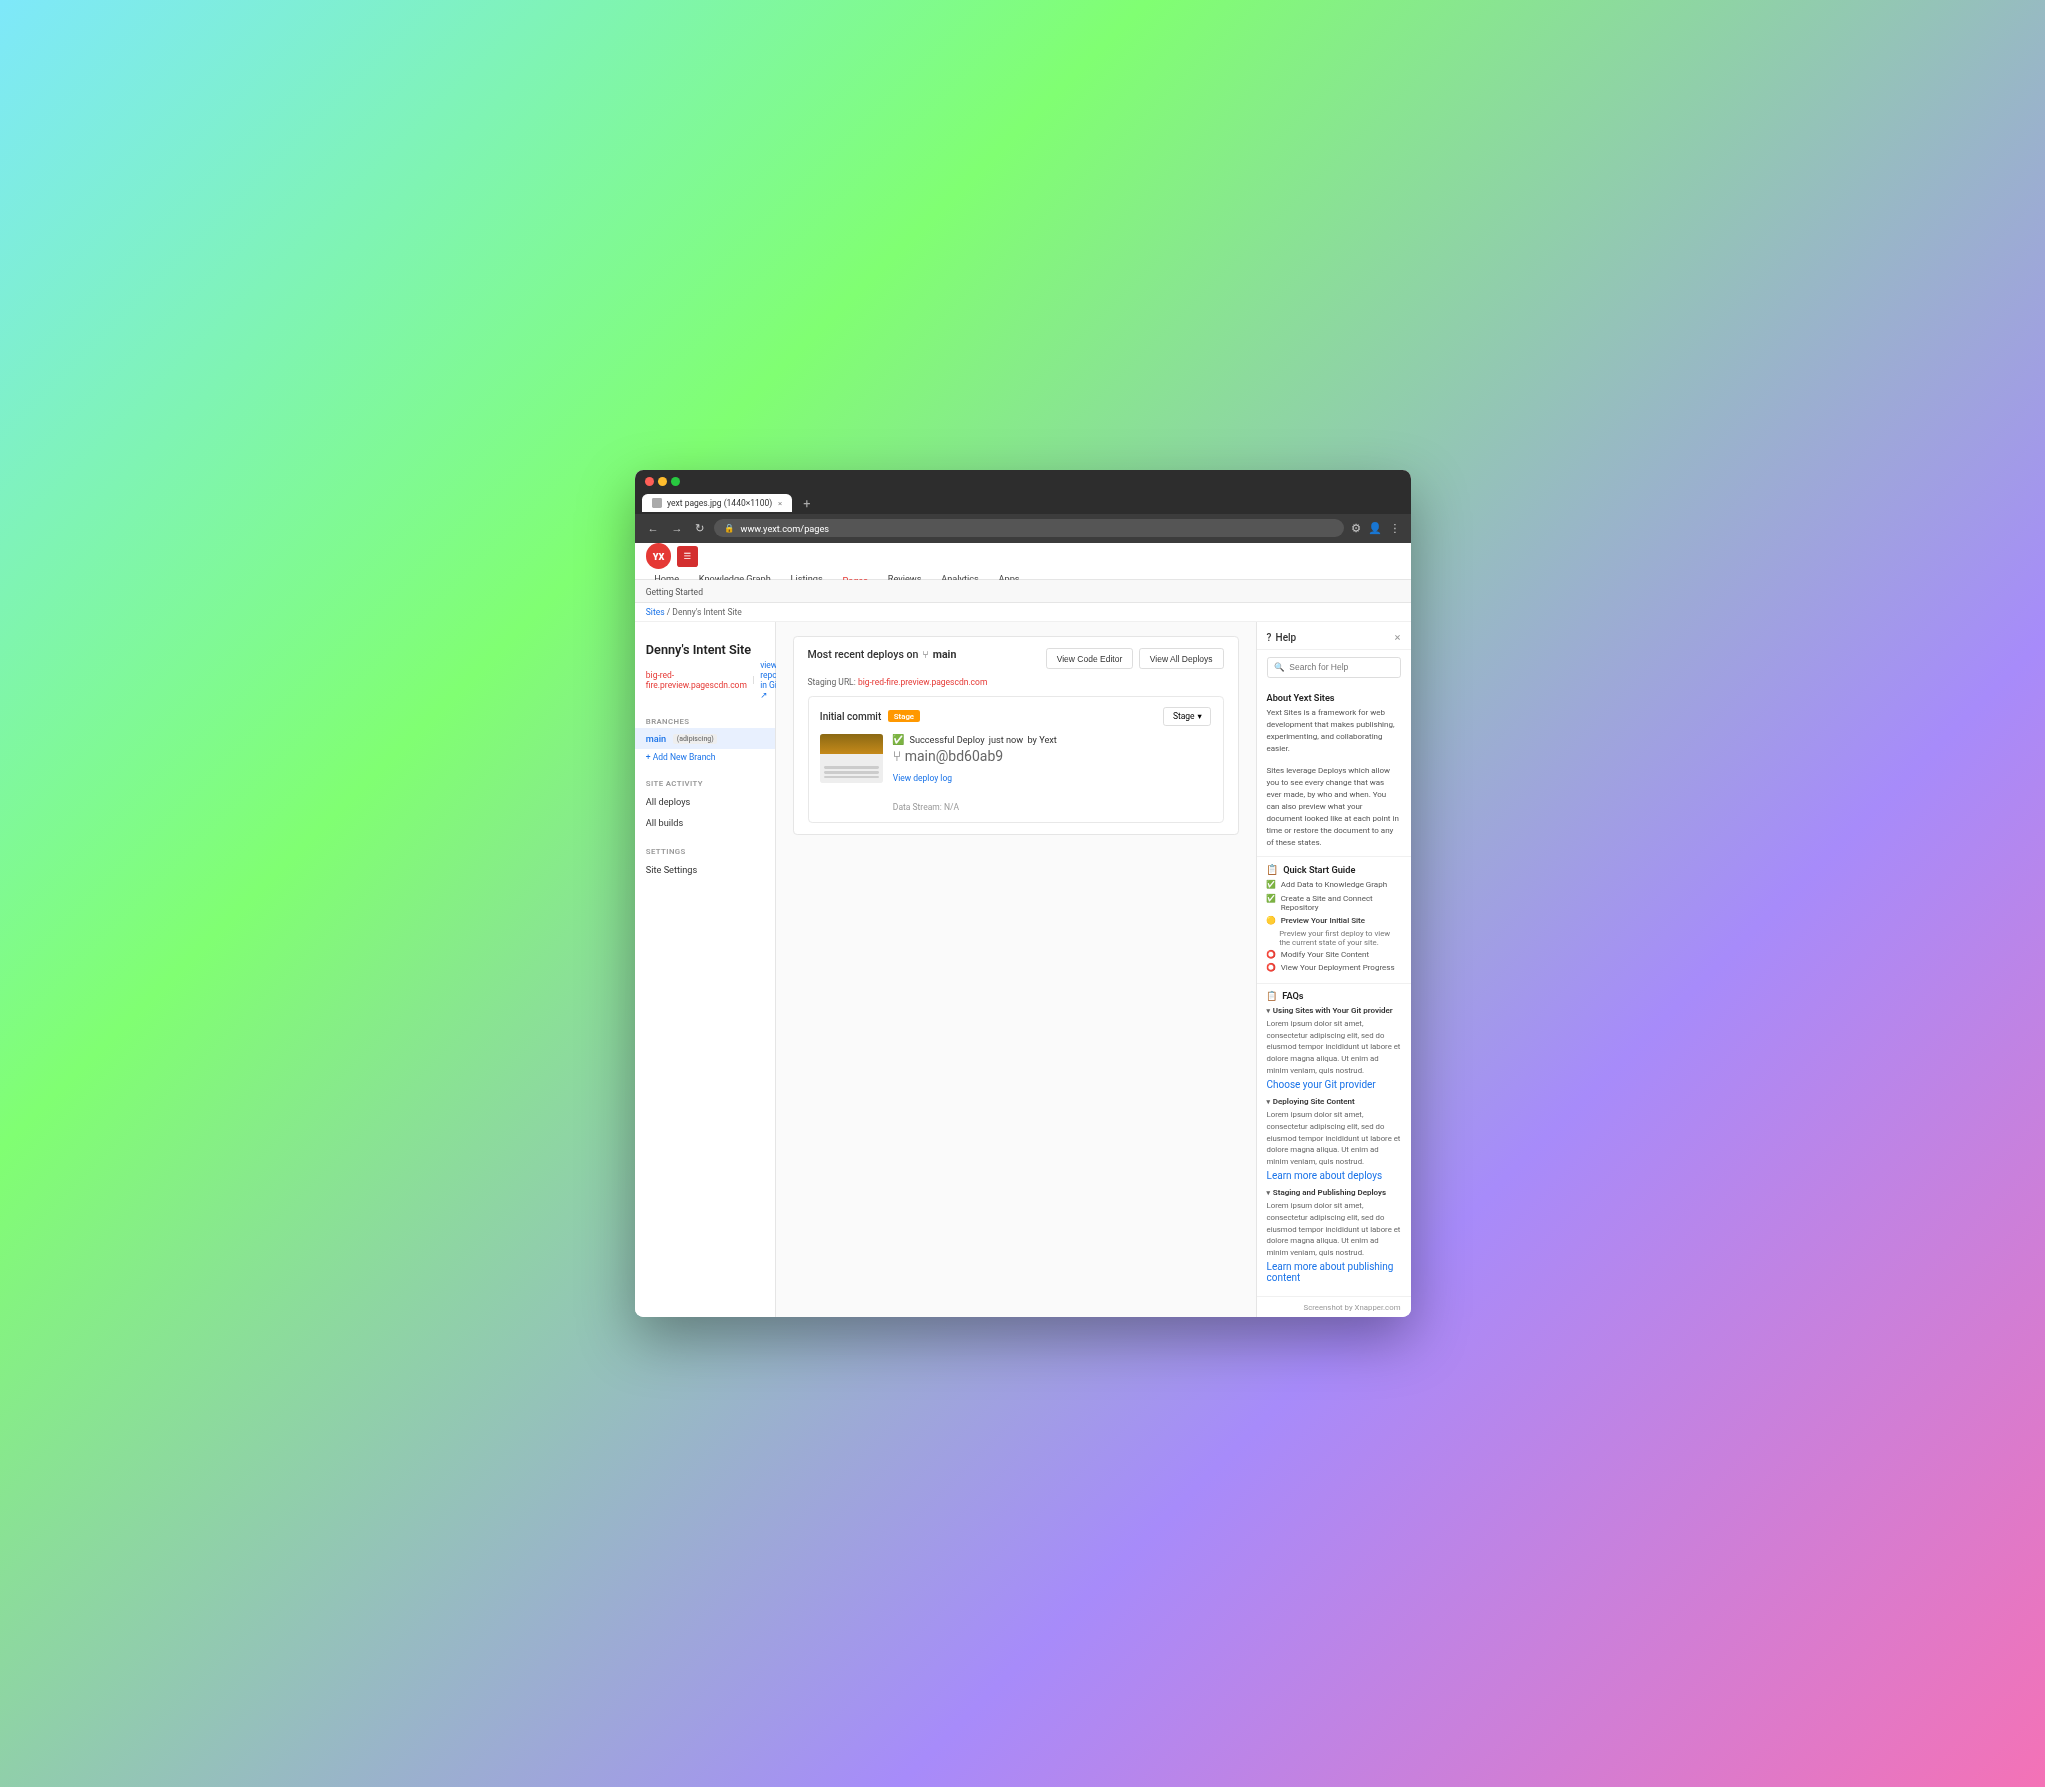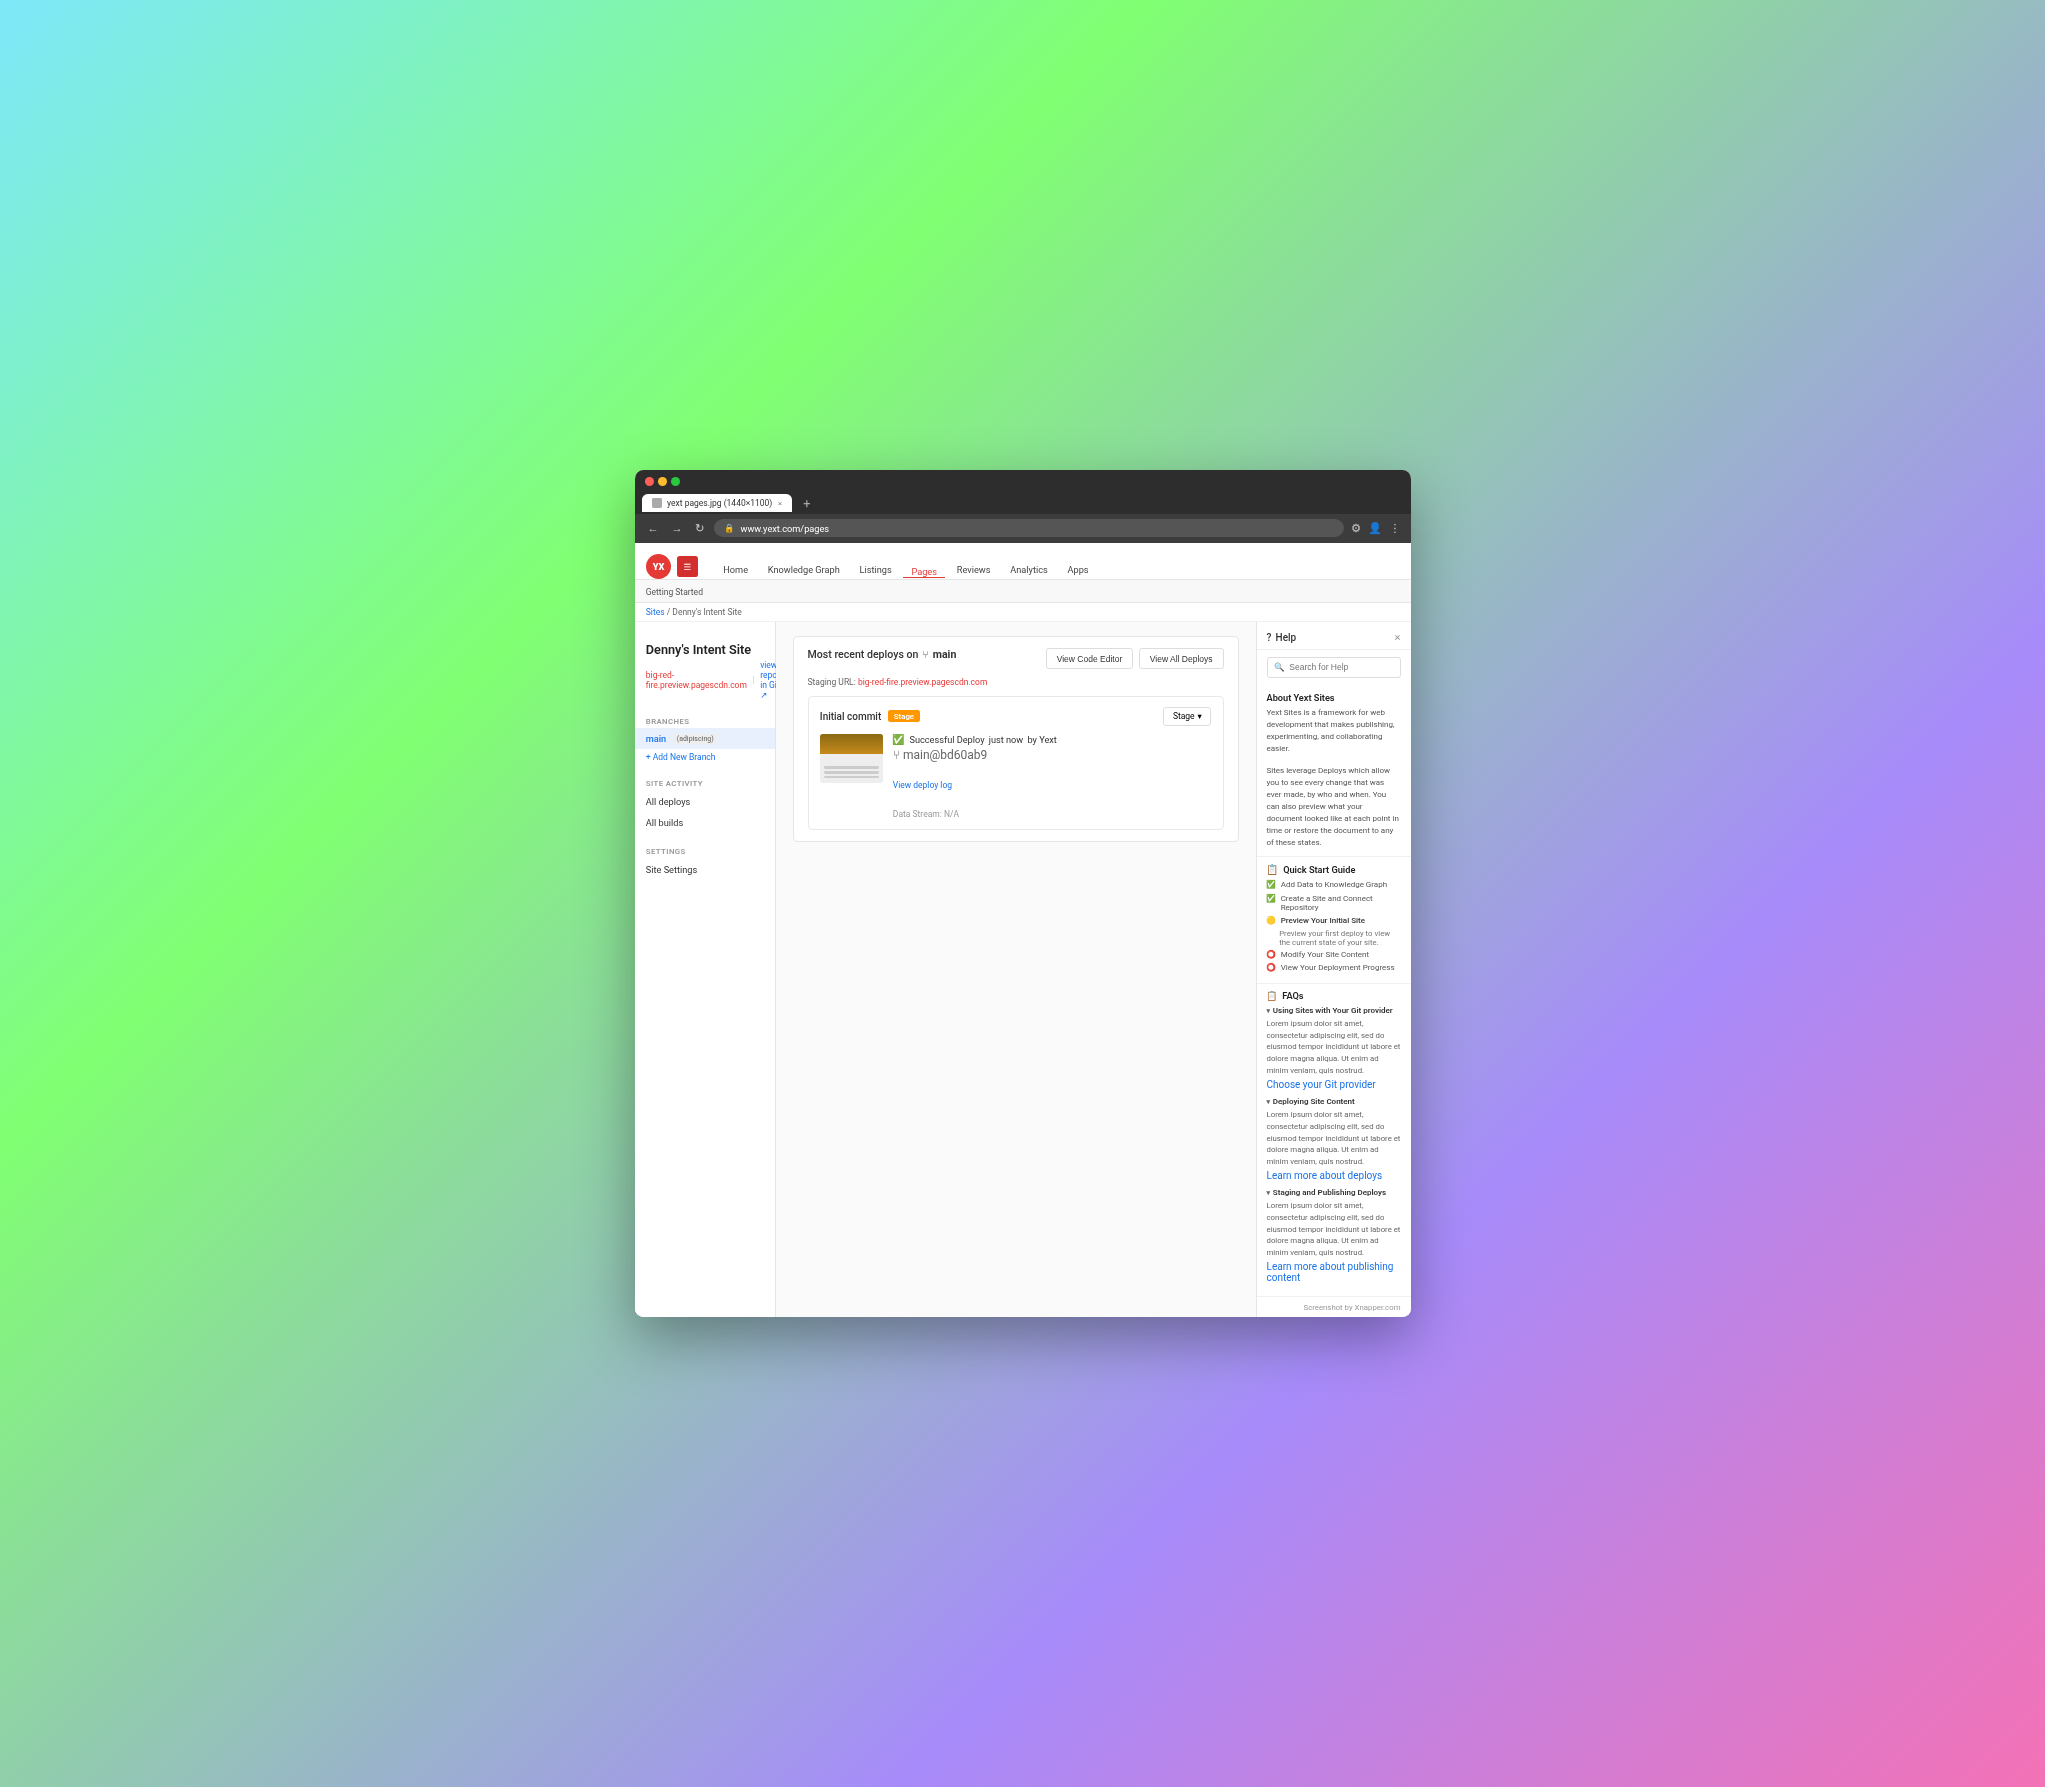--- a/index.html
+++ b/index.html
@@ -78,23 +78,24 @@
     .address-bar-lock { color: #8bc34a; font-size: 8.5px; }
     .toolbar-icons { display: flex; gap: 7px; align-items: center; }
     .toolbar-icon { color: #ccc; font-size: 11.3px; cursor: pointer; }
     
     .app-container { display: flex; flex-direction: column; height: 100%; }
     
     .top-nav {
       background: #fff;
       border-bottom: 0.7px solid #e5e5e5;
       display: flex;
-      align-items: flex-end;
+      align-items: flex-start;
       padding: 0 11.3px;
       height: 37px;
+      flex-direction: column;
     }
     .logo-area {
       display: flex;
       align-items: center;
       gap: 5.6px;
       margin-right: 17px;
     }
     .logo-yext {
       width: 25.4px; height: 25.4px;
       background: #e53935;
@@ -215,21 +216,21 @@
     }
     .thumb-inner {
       width: 100%; height: 100%;
       background: linear-gradient(180deg, #8b6914 0%, #c4891a 40%, #eee 40%);
     }
     .thumb-rows { position: absolute; bottom: 2.8px; left: 4.2px; right: 4.2px; }
     .thumb-row { height: 2.8px; background: #ccc; border-radius: 1.4px; margin-bottom: 2.1px; }
     .commit-info { flex: 1; }
     .commit-status { display: flex; align-items: center; gap: 4.2px; font-size: 9.2px; color: #333; margin-bottom: 2.8px; }
     .check-icon { color: #4caf50; font-size: 10px; }
-    .commit-hash { font-size: 12px; color: #666; margin-bottom: 18px; display: flex; gap: 2.8px; }
+    .commit-hash { font-size: 14px; color: #666; margin-bottom: 9px; display: flex; gap: 2.8px; }
     .view-log { color: #1a73e8; font-size: 8.5px; cursor: pointer; text-decoration: none; display: block; margin-bottom: 19px; }
     .data-stream { font-size: 8.5px; color: #999; }
     
     .help-panel {
       width: 155px;
       background: #fff;
       border-left: 0.7px solid #e5e5e5;
       padding: 0;
       flex-shrink: 0;
       font-size: 8.5px;

